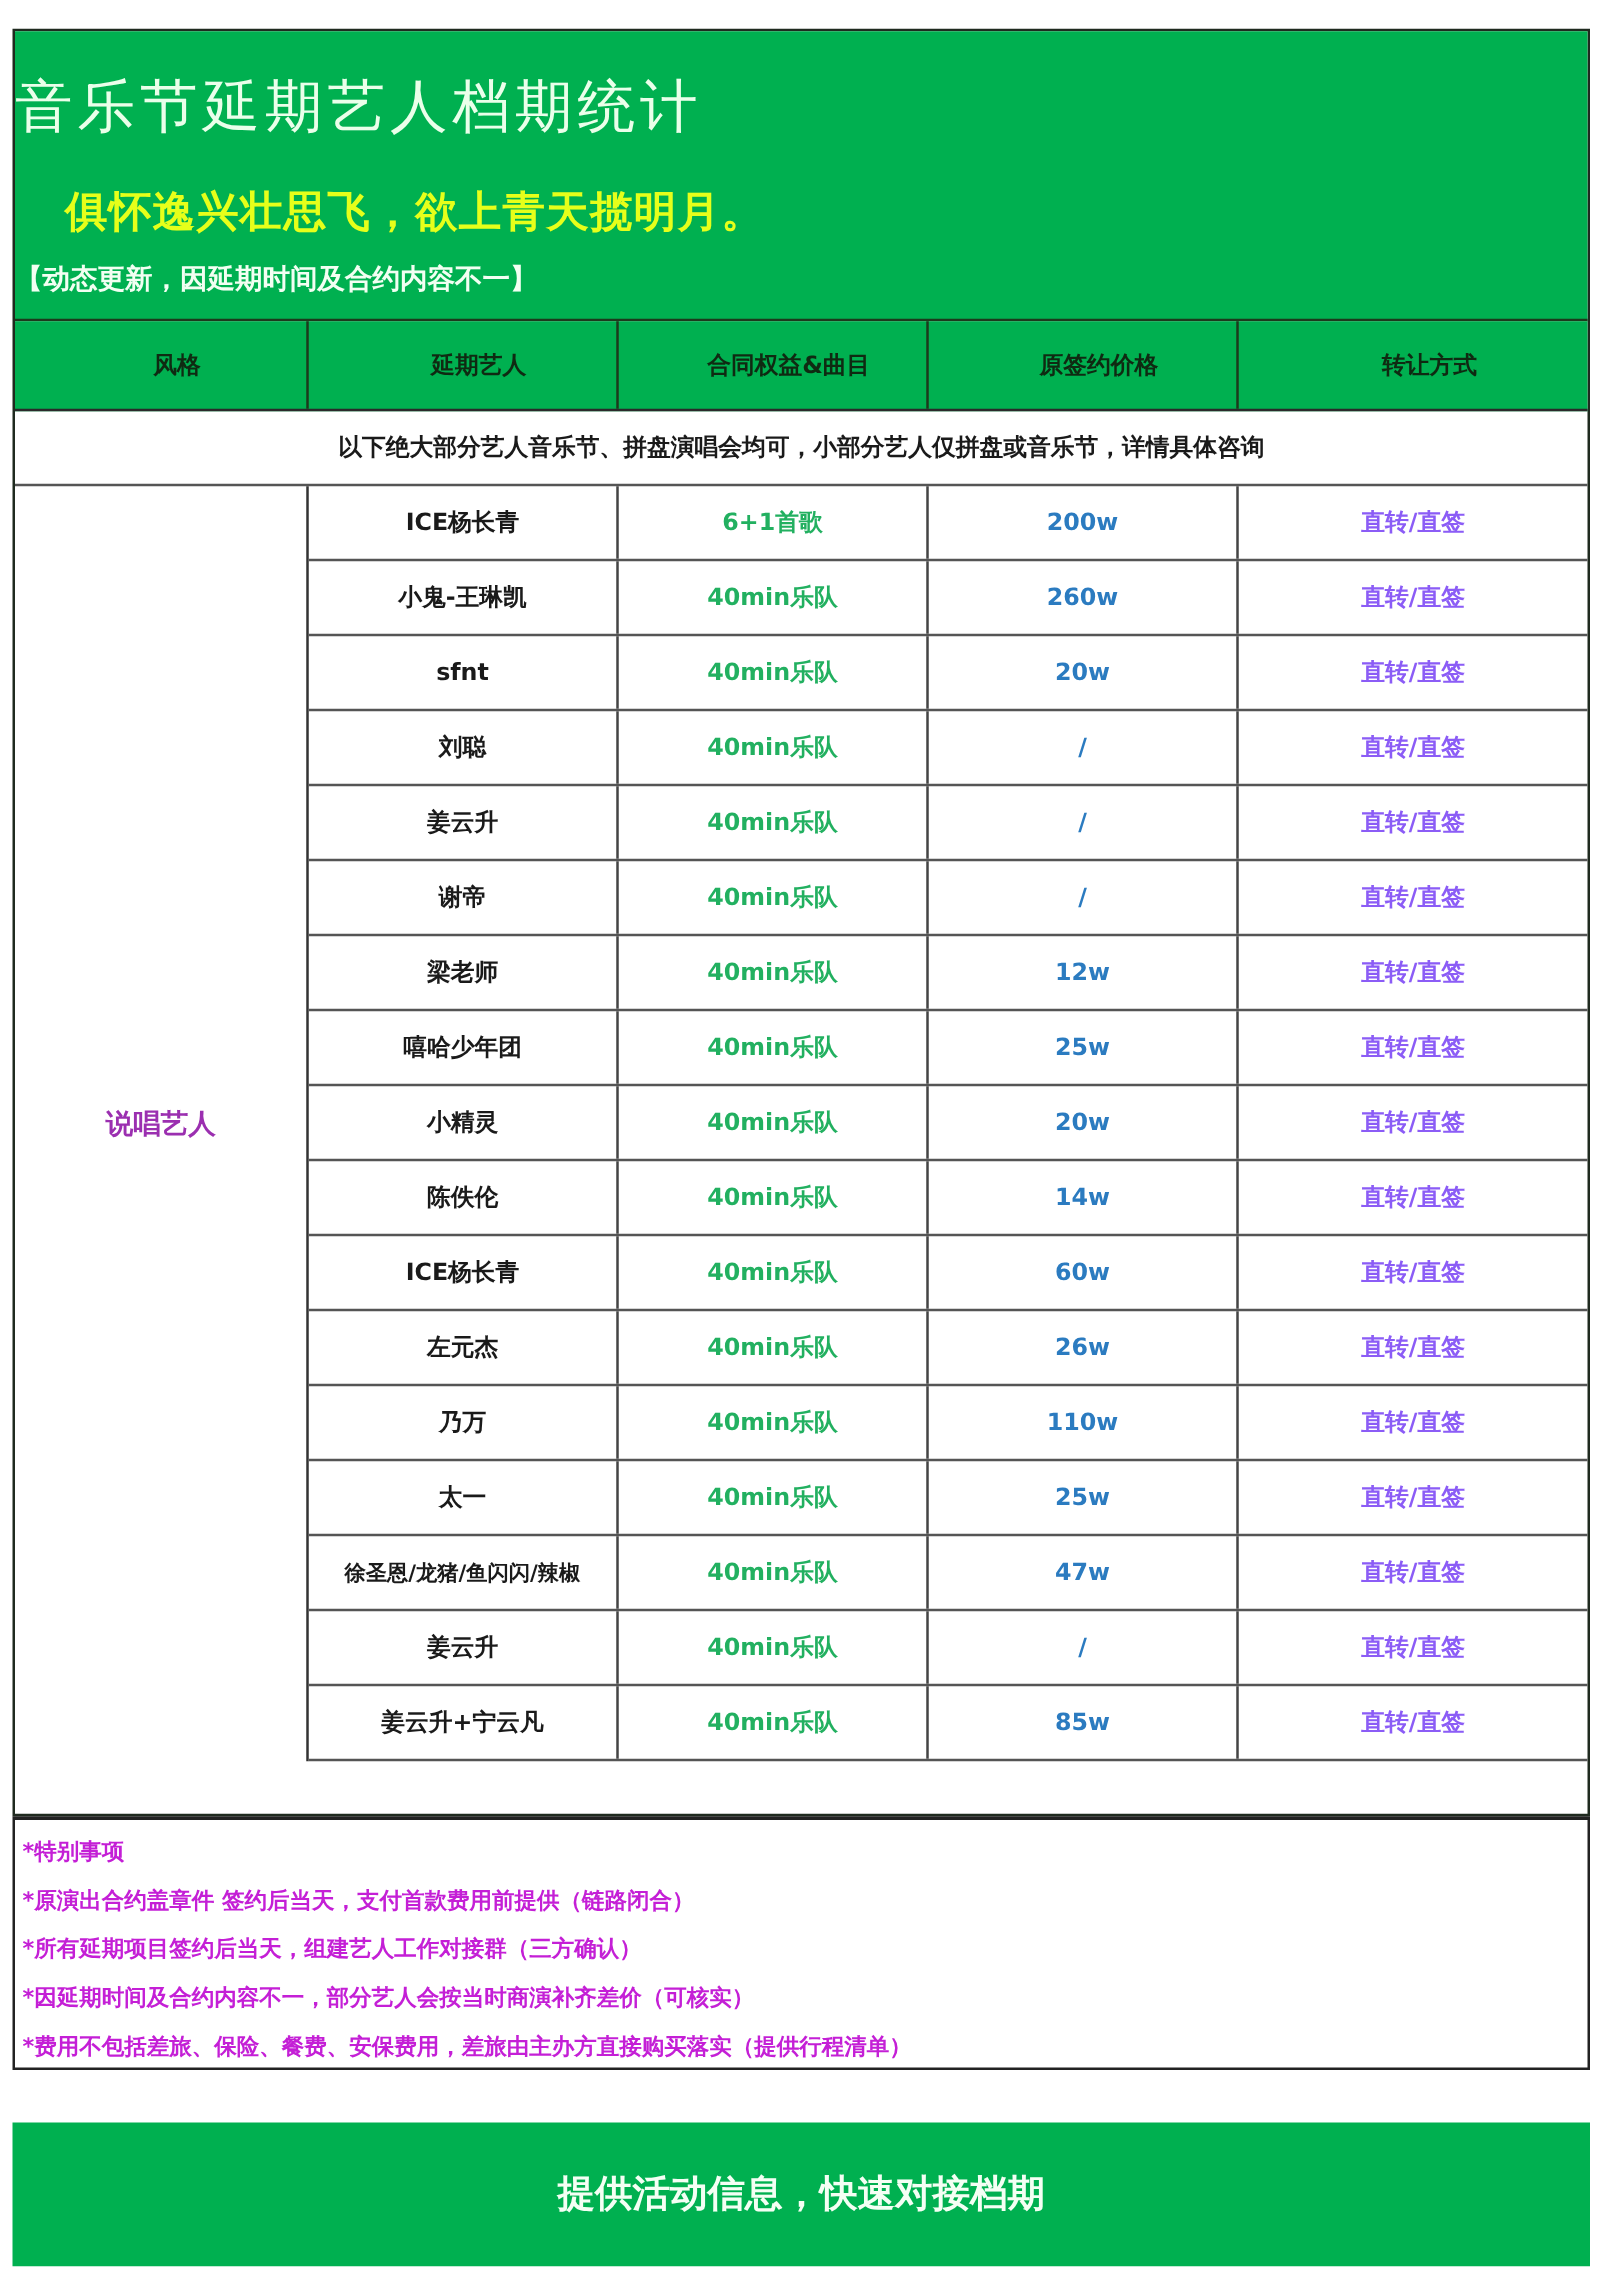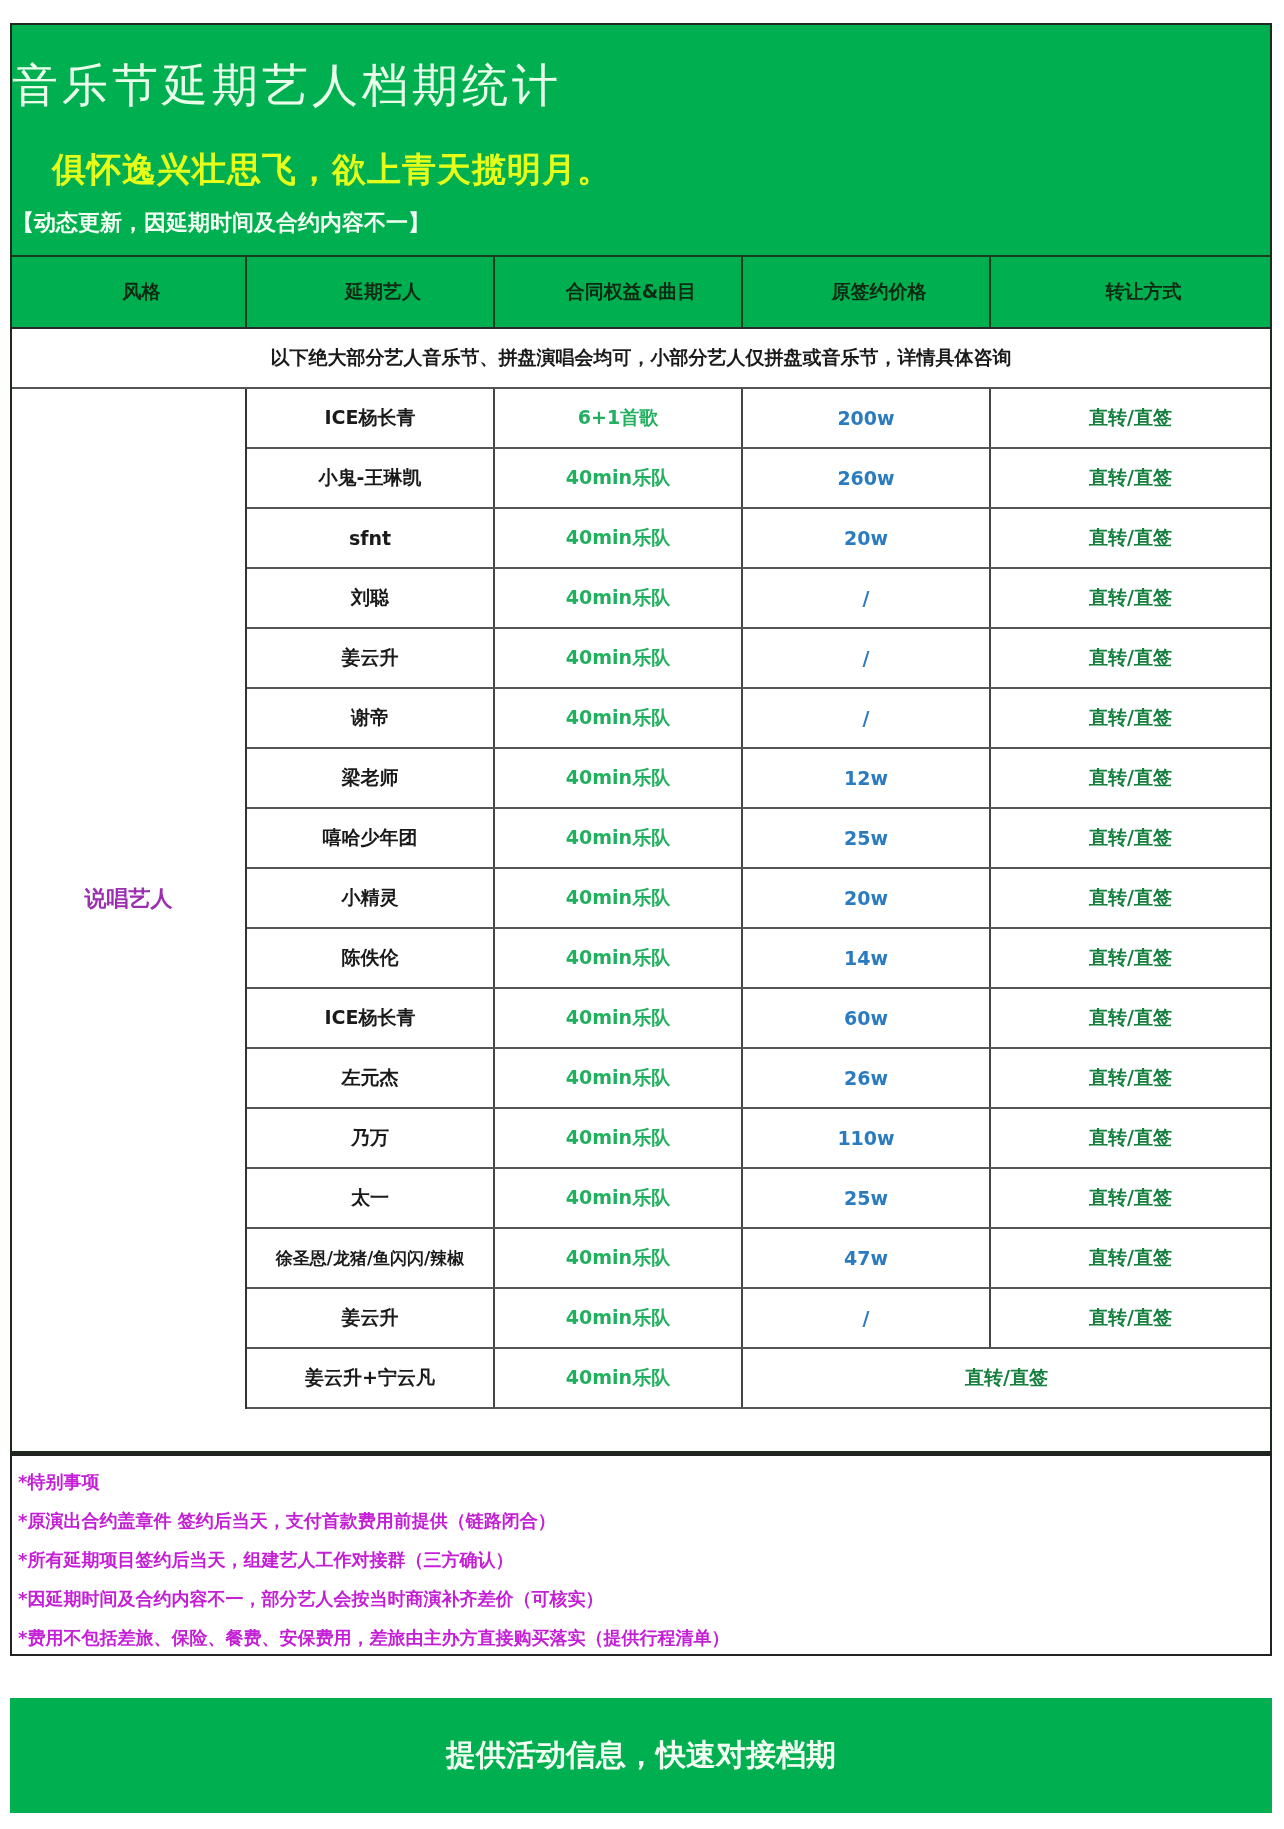--- a/index.html
+++ b/index.html
@@ -26,21 +26,21 @@
               justify-content:center; font-size:22px; font-weight:bold; color:#9b2fb0;
               border-right:2px solid #333; box-sizing:border-box; }
   .rows { position:absolute; left:235px; top:364px; right:0; }
   .row { display:flex; height:60px; border-bottom:2px solid #555; box-sizing:border-box; }
   .row div { display:flex; align-items:center; justify-content:center; font-weight:bold; font-size:19px;
              border-right:2px solid #444; box-sizing:border-box; }
   .row div:last-child { border-right:none; }
   .r-name { width:248px; color:#1a1a1a; }
   .r-contract { width:248px; color:#22b060; }
   .r-price { width:248px; color:#2b7bc0; }
-  .r-transfer { flex:1; color:#15803d; }
+  .r-transfer { flex:1; color:#8b5cf6; }
   .notes { position:absolute; left:10px; top:1453px; width:1262px; height:203px; border:2px solid #222;
            border-top:3px solid #222; box-sizing:border-box; padding:6px 6px; }
   .notes p { margin:0; height:39px; line-height:39px; font-size:18px; font-weight:bold; color:#c41fd6; }
   .footer { position:absolute; left:10px; top:1698px; width:1262px; height:115px; background:#00b050;
             display:flex; align-items:center; justify-content:center; font-size:30px; font-weight:bold; color:#f4fff4; }
 </style>
 </head>
 <body>
 
 <div class="sheet">
@@ -155,20 +155,21 @@
       </div>
     <div class="row">
         <div class="r-name">姜云升</div>
         <div class="r-contract">40min乐队</div>
         <div class="r-price">/</div>
         <div class="r-transfer">直转/直签</div>
       </div>
     <div class="row">
         <div class="r-name">姜云升+宁云凡</div>
         <div class="r-contract">40min乐队</div>
+        <div class="r-price">85w</div>
         <div class="r-transfer">直转/直签</div>
       </div>
   </div>
 </div>
 
 <div class="notes">
   <p>*特别事项</p>
   <p>*原演出合约盖章件 签约后当天，支付首款费用前提供（链路闭合）</p>
   <p>*所有延期项目签约后当天，组建艺人工作对接群（三方确认）</p>
   <p>*因延期时间及合约内容不一，部分艺人会按当时商演补齐差价（可核实）</p>

